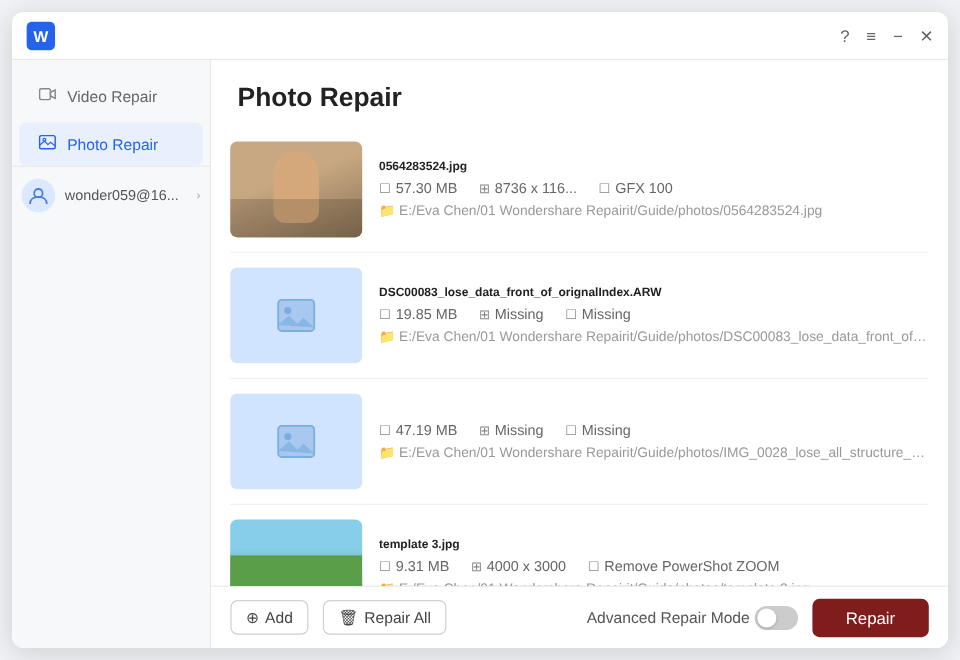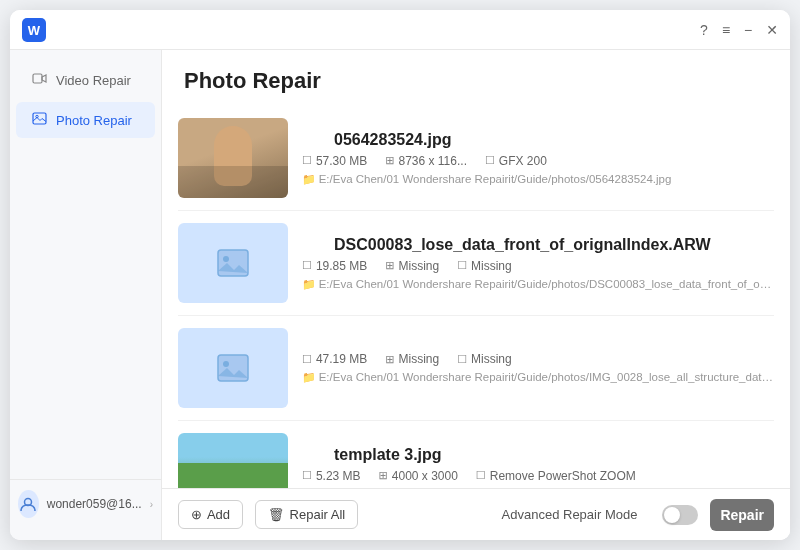--- a/index.html
+++ b/index.html
@@ -51,28 +51,28 @@
       user-select: none;
     }
     
     .main-layout {
       display: flex;
       flex: 1;
       overflow: hidden;
     }
     
     .sidebar {
-      width: 152px;
+      width: 166px;
       background: #f7f8fa;
       border-right: 1px solid #e8e8e8;
       padding: 12px 0;
       flex-shrink: 0;
       display: flex;
       flex-direction: column;
-      justify-content: space-between;
+      justify-content: flex-start;
     }
     .sidebar-nav { display: flex; flex-direction: column; gap: 4px; }
     .sidebar-item {
       display: flex;
       align-items: center;
       gap: 8px;
       padding: 9px 14px;
       cursor: pointer;
       border-radius: 6px;
       margin: 0 6px;
@@ -160,28 +160,27 @@
       display: flex;
       flex-direction: column;
       align-items: center;
       justify-content: center;
       width: 100%;
       height: 100%;
       background: #d0e4ff;
     }
     .file-details { flex: 1; min-width: 0; }
     .file-name {
-      font-size: 16px;
+      font-size: 10px;
       font-weight: 600;
       color: #222;
       margin-bottom: 5px;
       white-space: nowrap;
       overflow: hidden;
       text-overflow: ellipsis;
-      margin-left: 32px;
     }
     .file-meta {
       display: flex;
       gap: 18px;
       margin-bottom: 5px;
       flex-wrap: wrap;
     }
     .meta-item {
       display: flex;
       align-items: center;
@@ -218,21 +217,21 @@
       background: #fff;
       border-radius: 6px;
       font-size: 13px;
       color: #444;
       cursor: pointer;
     }
     .bottom-spacer { flex: 1; }
     .advanced-mode {
       display: flex;
       align-items: center;
-      gap: 25px;
+      gap: 4px;
       font-size: 13px;
       color: #555;
     }
     .toggle {
       width: 36px;
       height: 20px;
       background: #ccc;
       border-radius: 10px;
       position: relative;
       cursor: pointer;
@@ -241,27 +240,27 @@
       position: absolute;
       width: 16px;
       height: 16px;
       background: #fff;
       border-radius: 50%;
       top: 2px;
       left: 2px;
       box-shadow: 0 1px 3px rgba(0,0,0,0.2);
     }
     .btn-repair {
-      background: #737373;
+      background: #7f1d1d;
       color: #fff;
       border: none;
       border-radius: 6px;
-      padding: 8px 10px;
+      padding: 8px 28px;
       font-size: 14px;
-      font-weight: 700;
+      font-weight: 400;
       cursor: pointer;
     }
 
     
     .thumb-photo1 {
       background: linear-gradient(160deg, #c8a882 40%, #8b7355 100%);
       position: relative;
       overflow: hidden;
     }
     .thumb-photo1::after {
@@ -384,21 +383,21 @@
               <span class="meta-item">
                 <span class="meta-icon">☐</span>
                 <span>57.30  MB</span>
               </span>
               <span class="meta-item">
                 <span class="meta-icon">⊞</span>
                 <span>8736 x 116...</span>
               </span>
               <span class="meta-item">
                 <span class="meta-icon">☐</span>
-                <span>GFX 200</span>
+                <span>GFX 100</span>
               </span>
             </div>
             <div class="file-path">
               <span class="file-path-icon">📁</span><span>E:/Eva Chen/01 Wondershare Repairit/Guide/photos/0564283524.jpg</span>
             </div>
           </div>
         </div>
 
         <div class="file-item">
           <div class="file-thumb">
@@ -463,21 +462,21 @@
           </div>
         </div>
 
         <div class="file-item">
           <div class="file-thumb thumb-photo4"></div>
           <div class="file-details">
             <div class="file-name">template 3.jpg</div>
             <div class="file-meta">
               <span class="meta-item">
                 <span class="meta-icon">☐</span>
-                <span>5.23  MB</span>
+                <span>9.31  MB</span>
               </span>
               <span class="meta-item">
                 <span class="meta-icon">⊞</span>
                 <span>4000 x 3000</span>
               </span>
               <span class="meta-item">
                 <span class="meta-icon">☐</span>
                 <span>Remove PowerShot ZOOM</span>
               </span>
             </div>

